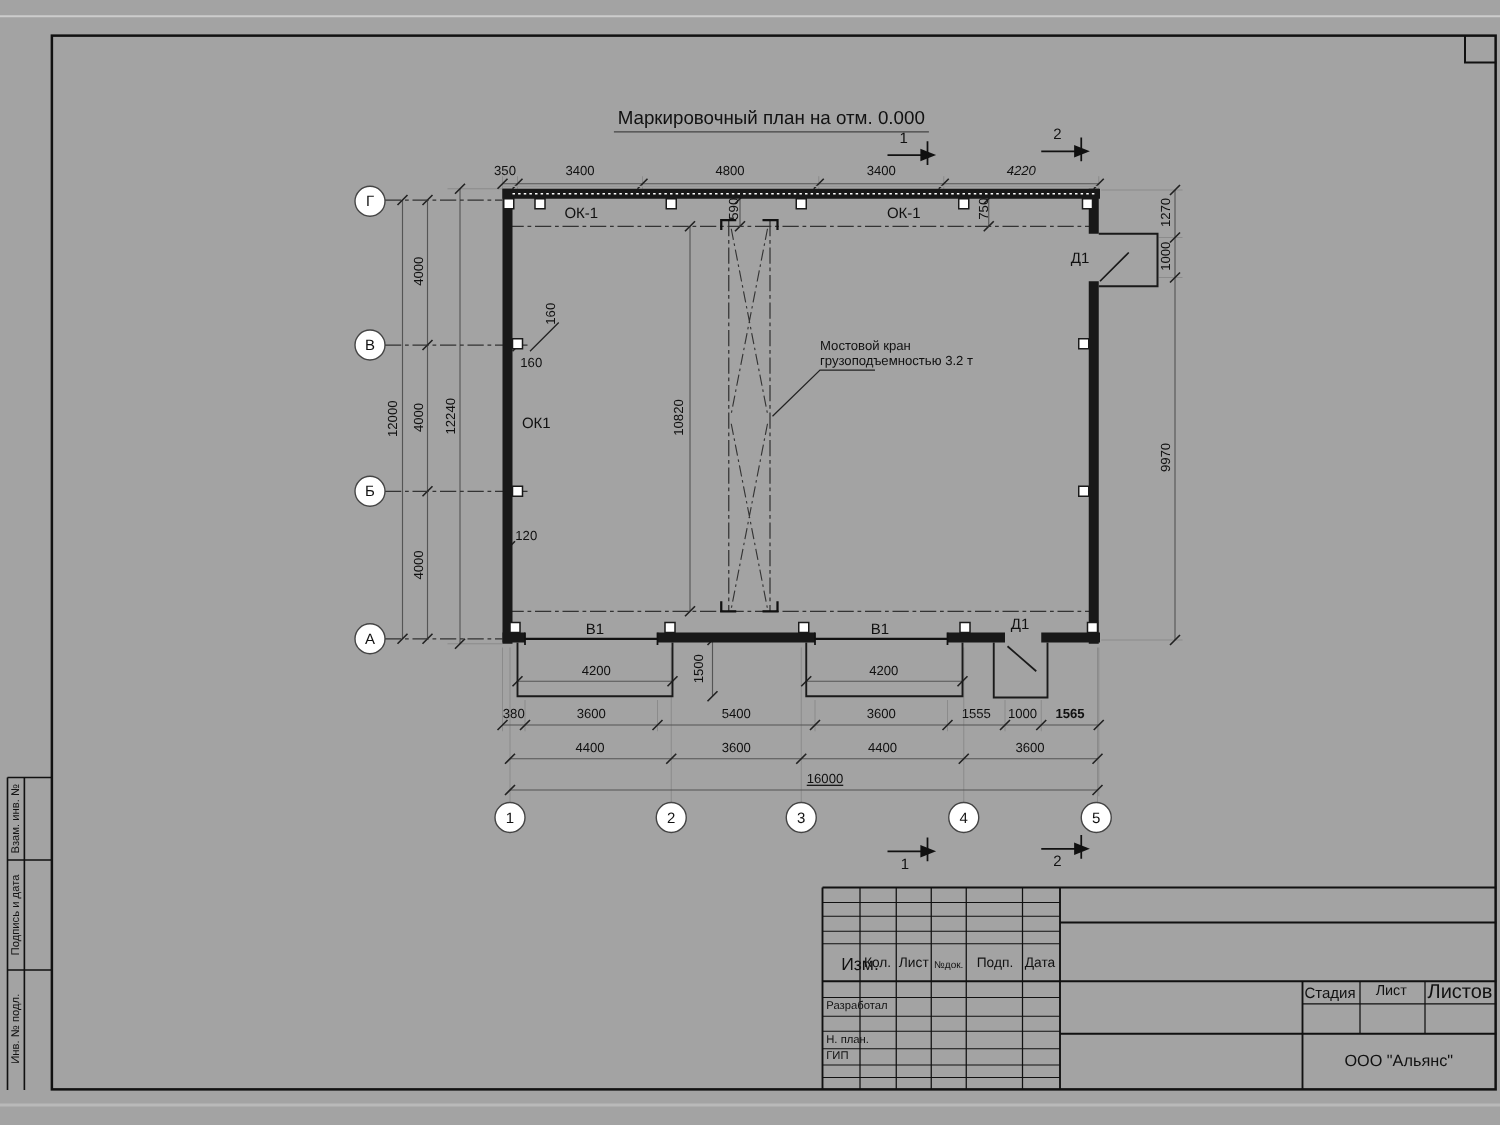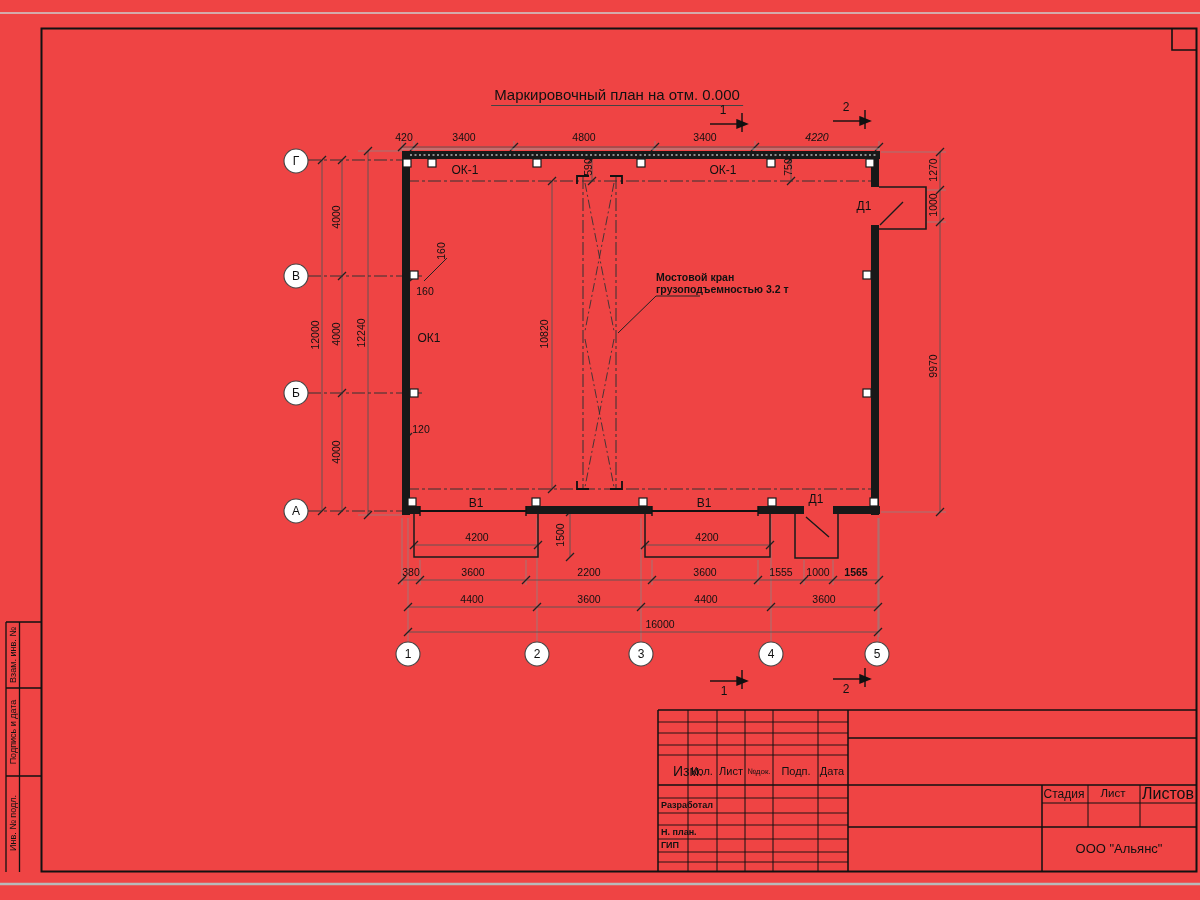--- a/index.html
+++ b/index.html
@@ -1,22 +1,22 @@
 <!DOCTYPE html>
 <html><head>
 <meta charset="utf-8">
 <style>
   html,body{margin:0;padding:0;background:#fff;}
-  #sheet{position:relative;width:1200px;height:900px;background:#ef4444;overflow:hidden;
+  #sheet{position:relative;width:1200px;height:900px;background:#a3a3a3;overflow:hidden;
          font-family:"Liberation Sans",sans-serif;text-align:center;}
   svg{position:absolute;left:0;top:0;}
   .lbl{position:absolute;transform:translate(-50%,-50%);white-space:nowrap;color:#111;
        font-family:"Liberation Sans",sans-serif;line-height:1;}
   .lbl.rot{transform:translate(-50%,-50%) rotate(-90deg);}
-  .lbl.left{transform:translate(0,-50%);font-weight:bold;}
+  .lbl.left{transform:translate(0,-50%);}
   .plan-title{position:absolute;left:617px;top:96px;transform:translate(-50%,-50%);
        font-size:15px;color:#111;border-bottom:1.2px solid #444;padding:0 3px 2px 3px;white-space:nowrap;}
 </style>
 </head>
 <body>
 
 <div id="sheet">
 
   <svg width="1200" height="900" viewBox="0 0 1200 900">
 
@@ -149,48 +149,48 @@
   <div class="lbl" style="left:1064px;top:794px;font-size:12px">Стадия</div>
   <div class="lbl" style="left:1113px;top:794px;font-size:11.5px">Лист</div>
   <div class="lbl" style="left:1168px;top:794px;font-size:16px">Листов</div>
   <div class="lbl" style="left:1119px;top:848px;font-size:13px">ООО "Альянс"</div>
 
   <div class="lbl rot" style="left:13px;top:655px;font-size:9px">Взам. инв. №</div>
   <div class="lbl rot" style="left:13px;top:732px;font-size:9px">Подпись и дата</div>
   <div class="lbl rot" style="left:13px;top:823px;font-size:9px">Инв. № подл.</div>
 
   <div id="labels">
-      <div class="lbl" style="left: 404px; top: 137px; font-size: 10.5px;">420</div>
+      <div class="lbl" style="left: 404px; top: 137px; font-size: 10.5px;">350</div>
       <div class="lbl" style="left: 464px; top: 137px; font-size: 10.5px;">3400</div>
       <div class="lbl" style="left: 584px; top: 137px; font-size: 10.5px;">4800</div>
       <div class="lbl" style="left: 705px; top: 137px; font-size: 10.5px;">3400</div>
       <div class="lbl" style="left: 817px; top: 137px; font-size: 10.5px; font-style: italic;">4220</div>
       <div class="lbl rot" style="left: 315px; top: 335px; font-size: 10.5px;">12000</div>
       <div class="lbl rot" style="left: 336px; top: 217px; font-size: 10.5px;">4000</div>
       <div class="lbl rot" style="left: 336px; top: 334px; font-size: 10.5px;">4000</div>
       <div class="lbl rot" style="left: 336px; top: 452px; font-size: 10.5px;">4000</div>
       <div class="lbl rot" style="left: 361px; top: 333px; font-size: 10.5px;">12240</div>
       <div class="lbl rot" style="left: 933px; top: 170px; font-size: 10.5px;">1270</div>
       <div class="lbl rot" style="left: 933px; top: 205px; font-size: 10.5px;">1000</div>
       <div class="lbl rot" style="left: 933px; top: 366px; font-size: 10.5px;">9970</div>
       <div class="lbl" style="left: 477px; top: 537px; font-size: 10.5px;">4200</div>
       <div class="lbl" style="left: 707px; top: 537px; font-size: 10.5px;">4200</div>
       <div class="lbl rot" style="left: 560px; top: 535px; font-size: 10.5px;">1500</div>
       <div class="lbl" style="left: 411px; top: 572px; font-size: 10.5px;">380</div>
       <div class="lbl" style="left: 473px; top: 572px; font-size: 10.5px;">3600</div>
-      <div class="lbl" style="left: 589px; top: 572px; font-size: 10.5px;">2200</div>
+      <div class="lbl" style="left: 589px; top: 572px; font-size: 10.5px;">5400</div>
       <div class="lbl" style="left: 705px; top: 572px; font-size: 10.5px;">3600</div>
       <div class="lbl" style="left: 781px; top: 572px; font-size: 10.5px;">1555</div>
       <div class="lbl" style="left: 818px; top: 572px; font-size: 10.5px;">1000</div>
       <div class="lbl" style="left: 856px; top: 572px; font-size: 10.5px; font-weight: bold;">1565</div>
       <div class="lbl" style="left: 472px; top: 599px; font-size: 10.5px;">4400</div>
       <div class="lbl" style="left: 589px; top: 599px; font-size: 10.5px;">3600</div>
       <div class="lbl" style="left: 706px; top: 599px; font-size: 10.5px;">4400</div>
       <div class="lbl" style="left: 824px; top: 599px; font-size: 10.5px;">3600</div>
-      <div class="lbl" style="left: 660px; top: 624px; font-size: 10.5px;">16000</div>
+      <div class="lbl" style="left: 660px; top: 624px; font-size: 10.5px; text-decoration: underline;">16000</div>
       <div class="lbl rot" style="left: 544px; top: 334px; font-size: 10.5px;">10820</div>
       <div class="lbl rot" style="left: 588px; top: 167px; font-size: 10.5px;">590</div>
       <div class="lbl rot" style="left: 788px; top: 167px; font-size: 10.5px;">750</div>
       <div class="lbl rot" style="left: 441px; top: 251px; font-size: 10.5px;">160</div>
       <div class="lbl" style="left: 425px; top: 291px; font-size: 10.5px;">160</div>
       <div class="lbl" style="left: 421px; top: 429px; font-size: 10.5px;">120</div>
       <div class="lbl" style="left: 465px; top: 170px; font-size: 12px;">ОК-1</div>
       <div class="lbl" style="left: 723px; top: 170px; font-size: 12px;">ОК-1</div>
       <div class="lbl" style="left: 429px; top: 338px; font-size: 12px;">ОК1</div>
       <div class="lbl" style="left: 476px; top: 503px; font-size: 12px;">В1</div>

